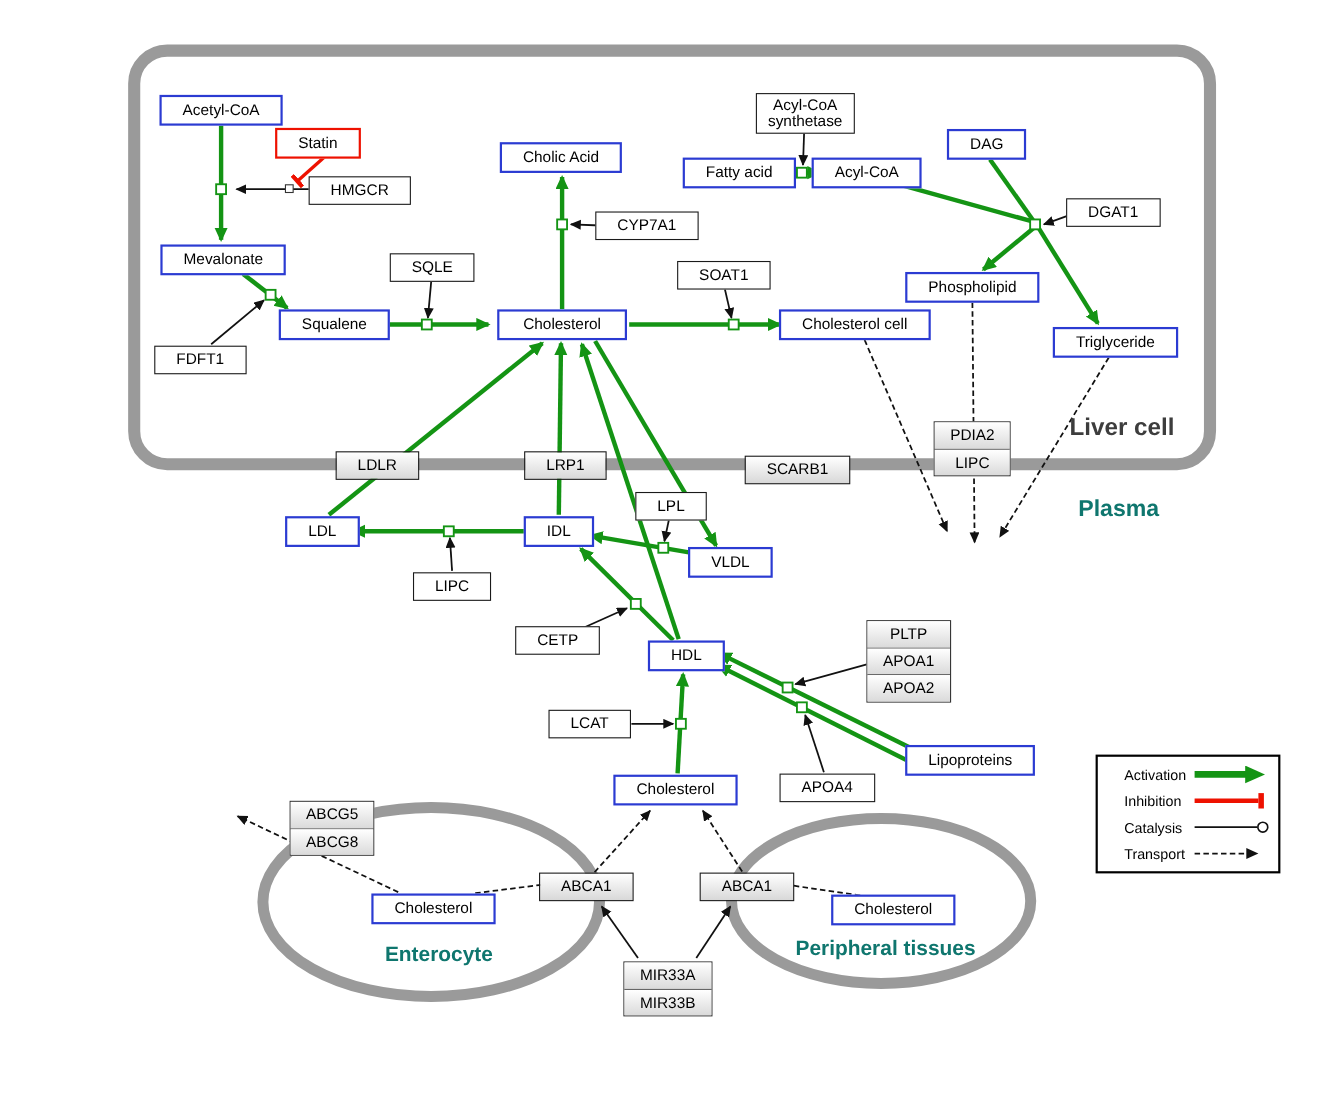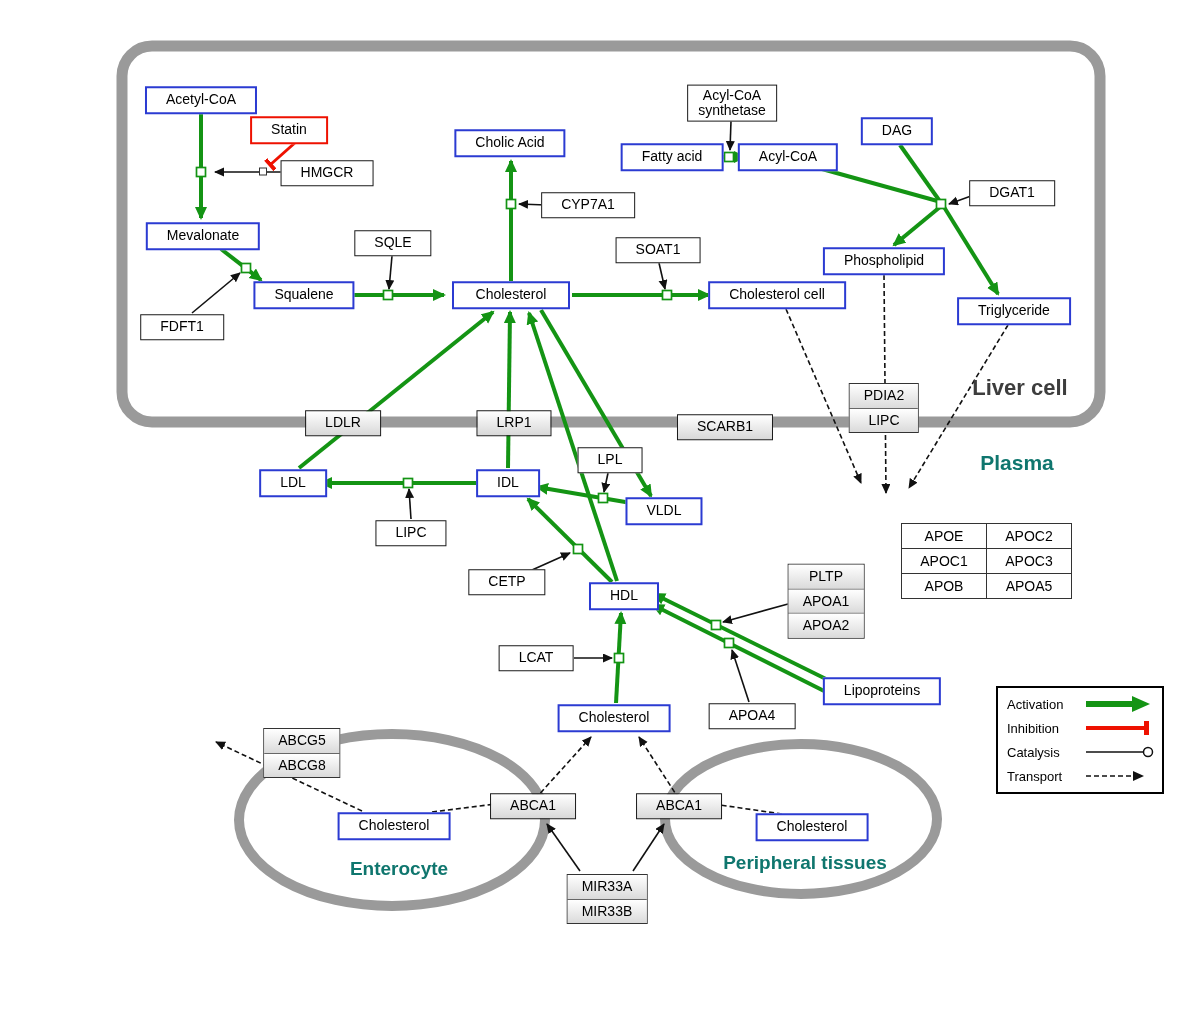--- a/index.html
+++ b/index.html
@@ -21,21 +21,21 @@
   .apo{position:absolute;display:grid;grid-template-columns:85px 85px;z-index:2;
        border-top:1.5px solid #333;border-left:1.5px solid #333;font-size:14px;background:#fff;}
   .apo .cell{padding:4px 0;text-align:center;background:#fff;
              border-right:1.5px solid #333;border-bottom:1.5px solid #333;}
   .comp-label{position:absolute;transform:translate(-50%,-50%);font-weight:bold;
               color:#0f766e;font-size:20px;white-space:nowrap;z-index:2;}
   .dark-label{color:#3d3d3d;font-size:22px;margin-top:19px;}
   .legend{position:absolute;left:996px;top:686px;width:164px;border:2px solid #000;
           background:#fff;z-index:2;padding:4px 0;}
   .legend-row{display:flex;align-items:center;justify-content:space-between;
-              height:24px;padding:0 6px 0 9px;}
+              height:24px;padding:0 6px 0 24px;}
   .legend-label{font-size:13px;color:#000;}
 </style>
 </head>
 <body>
 
 <div class="canvas">
 
   <svg class="edges" width="1200" height="1013" viewBox="0 0 1200 1013">
     <defs>
       <marker id="ag" markerUnits="userSpaceOnUse" markerWidth="14" markerHeight="13" refX="11" refY="6" orient="auto">
@@ -180,28 +180,20 @@
   </div>
   <div class="node stack" style="left:302px;top:753px">
     <span class="cell">ABCG5</span>
     <span class="cell">ABCG8</span>
   </div>
   <div class="node stack" style="left:607px;top:899px">
     <span class="cell">MIR33A</span>
     <span class="cell">MIR33B</span>
   </div>
 
-  <div class="apo" style="left:901px;top:523px">
-    <span class="cell">APOE</span>
-    <span class="cell">APOC2</span>
-    <span class="cell">APOC1</span>
-    <span class="cell">APOC3</span>
-    <span class="cell">APOB</span>
-    <span class="cell">APOA5</span>
-  </div>
 
   <div class="comp-label dark-label" style="left:1020px;top:369px">Liver cell</div>
   <div class="comp-label" style="left:1017px;top:463px;font-size:21px">Plasma</div>
   <div class="comp-label" style="left:399px;top:869px;font-size:19px">Enterocyte</div>
   <div class="comp-label" style="left:805px;top:863px;font-size:19px">Peripheral tissues</div>
 
   <div class="legend">
     <div class="legend-row">
       <span class="legend-label">Activation</span>
       <svg width="72" height="18">

